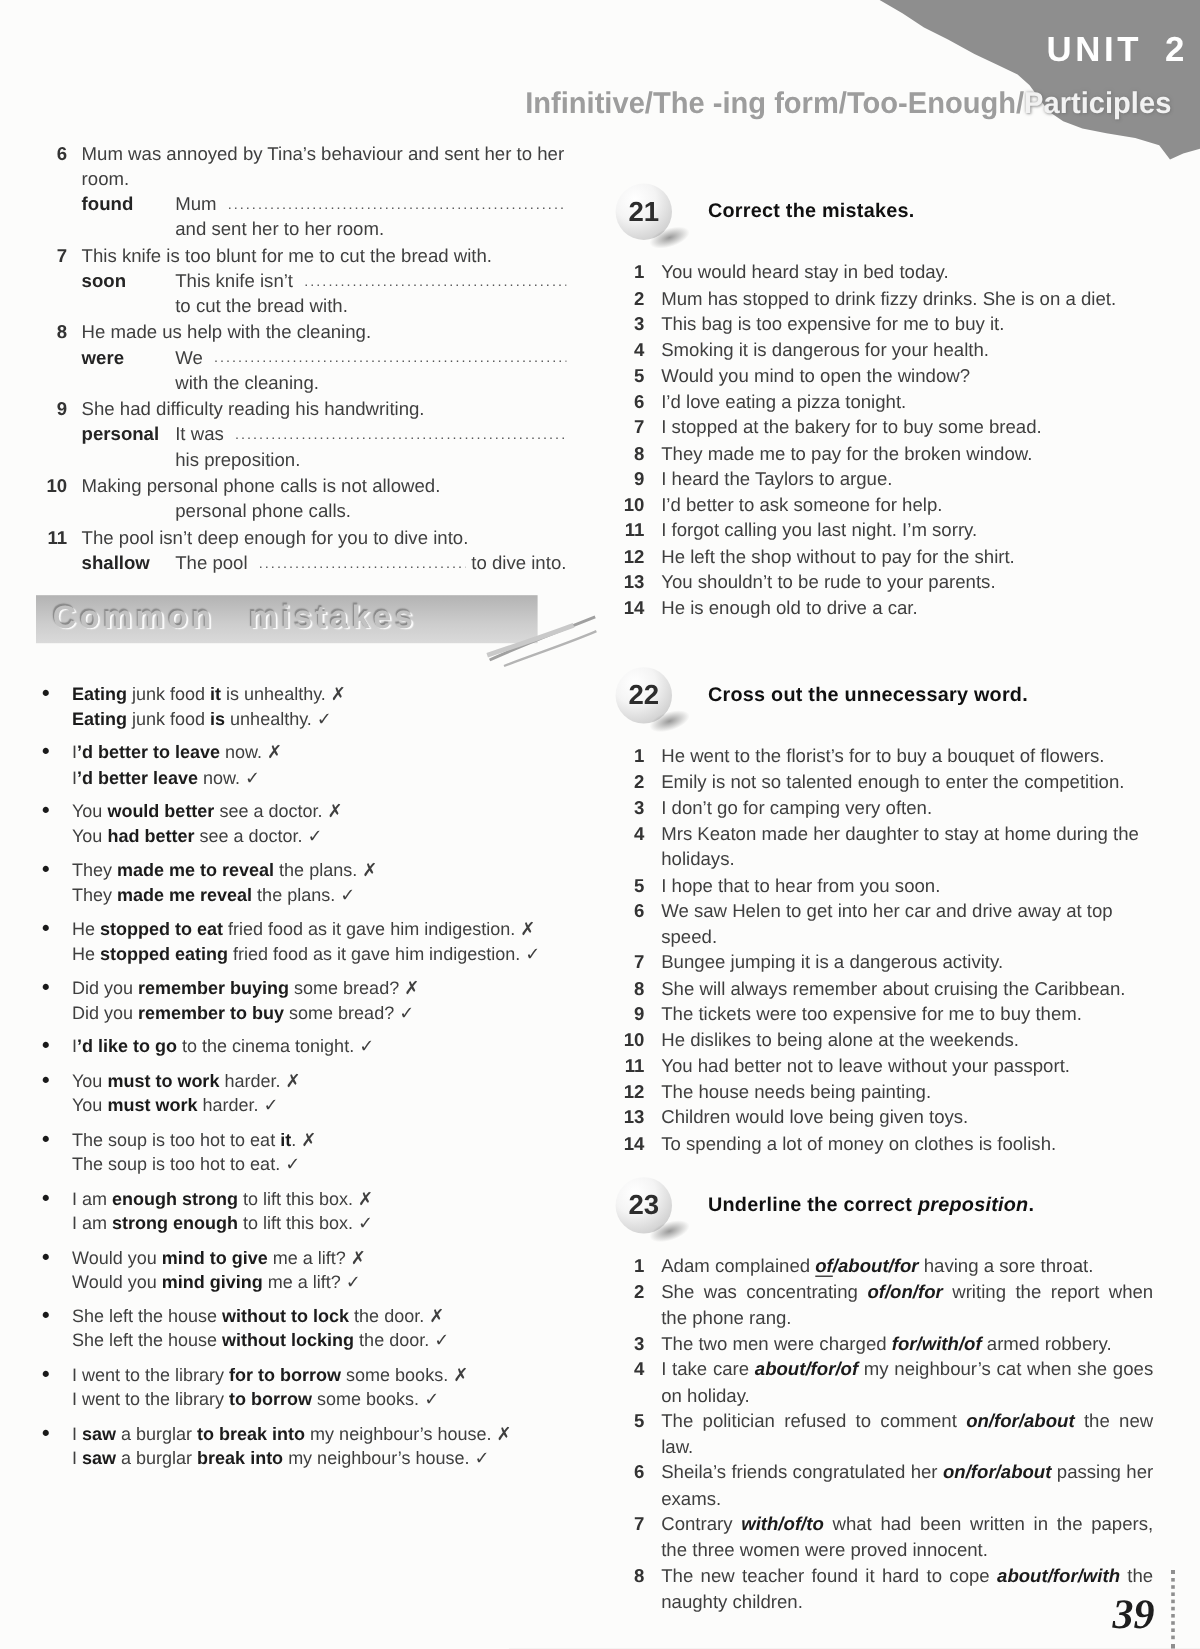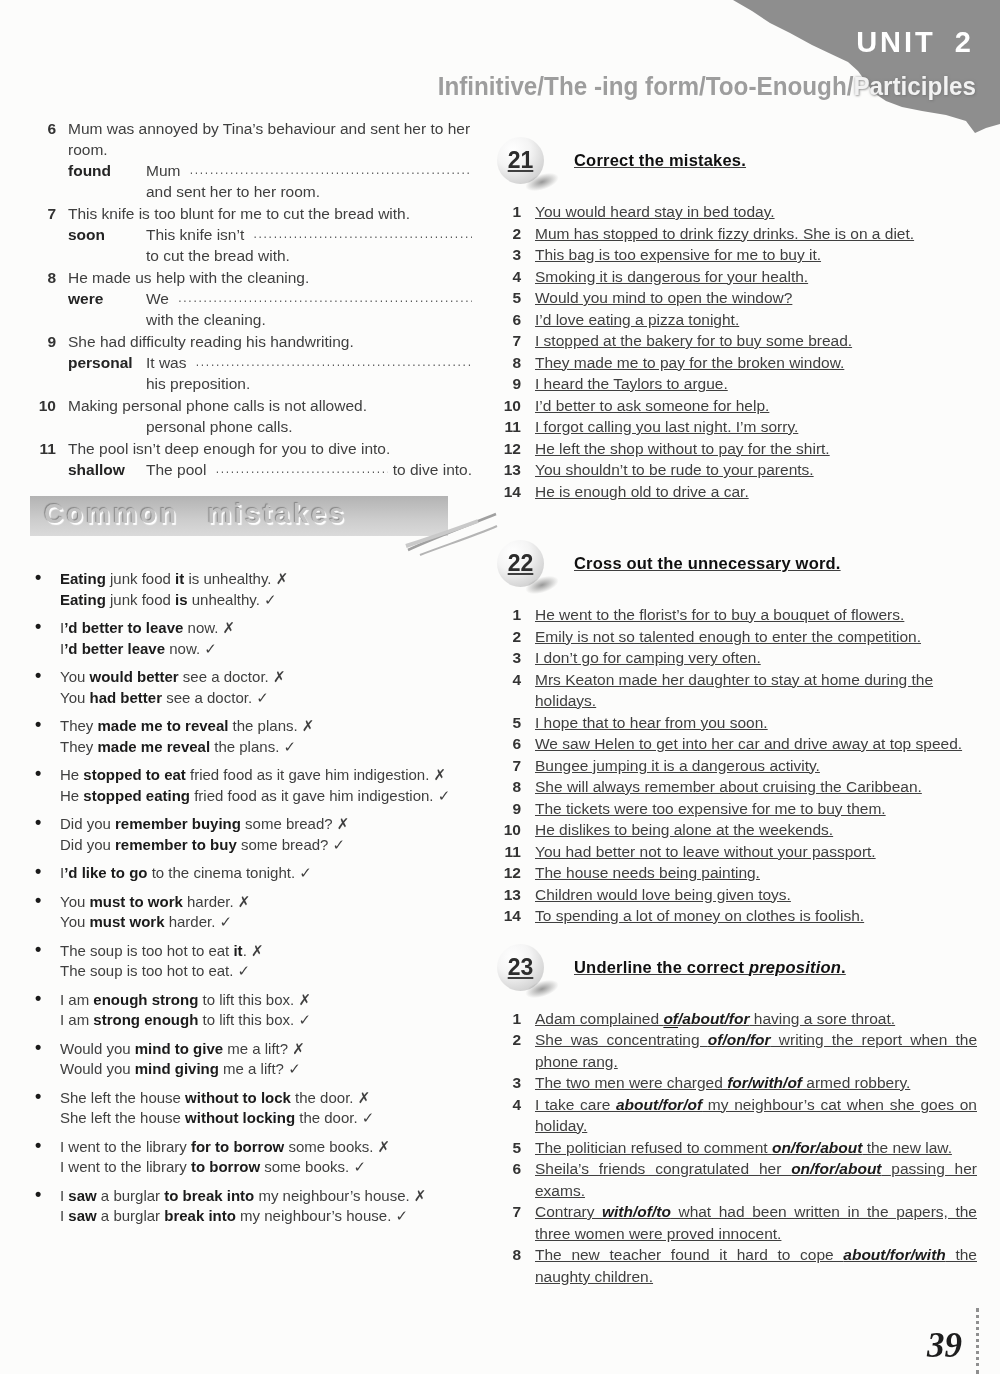--- a/index.html
+++ b/index.html
@@ -1,21 +1,21 @@
 <!DOCTYPE html>
 <html><head>
 <meta charset="utf-8">
 <style>
   html,body{margin:0;padding:0;background:#e8e8e8;}
   .page{position:relative;width:1000px;height:1374px;background:#fcfcfb;overflow:hidden;
         font-family:"Liberation Sans",sans-serif;color:#3f3f3f;}
 
   
   svg.torn{position:absolute;top:0;left:0;width:1000px;height:140px;}
-  .unit{position:absolute;top:26px;right:26px;color:#ffffff;font-size:29px;font-weight:bold;
+  .unit{position:absolute;top:26px;right:10px;color:#ffffff;font-size:29px;font-weight:bold;
         letter-spacing:3px;word-spacing:8px;margin-left:12px;}
   .page-title{position:absolute;top:72px;right:24px;font-size:25px;font-weight:bold;
         letter-spacing:0px;white-space:nowrap;transform:scaleX(.97);transform-origin:right center;}
   .pt-gray{color:#9d9d9d;}
   .pt-light{color:#f2f2f2;text-shadow:0 0 3px rgba(120,120,120,.65),1px 1px 2px rgba(110,110,110,.5);}
 
   
   .col-left{position:absolute;left:30px;top:118px;width:442px;}
   .col-right{position:absolute;left:497px;top:137px;width:480px;}
 
@@ -44,21 +44,21 @@
   #mistakes-list li{position:relative;padding-left:30px;margin-bottom:8px;}
   #mistakes-list li::before{content:"\2022";position:absolute;left:5px;top:-2px;
           font-size:18px;font-weight:bold;color:#1a1a1a;}
 
   
   .b{font-weight:bold;color:#1b1b1b;}
   .bi{font-weight:bold;font-style:italic;color:#1b1b1b;}
   .u{text-decoration:underline;text-underline-offset:3px;}
 
   
-  .exercise{margin:0;text-decoration:underline;}
+  .exercise{margin:16px;}
   .exercise[data-ex="1"]{margin-top:38px;}
   .exercise[data-ex="2"]{margin-top:17px;}
   .ex-head{display:flex;align-items:center;gap:30px;margin-bottom:17px;}
   .badge{position:relative;width:47px;height:47px;border-radius:50%;flex:0 0 47px;
          background:radial-gradient(circle at 34% 28%,#ffffff 0%,#f4f4f4 38%,#d6d6d6 72%,#bcbcbc 100%);
          display:flex;align-items:center;justify-content:center;}
   .badge::after{content:"";position:absolute;right:-16px;bottom:-6px;width:36px;height:16px;
          background:radial-gradient(ellipse at center,rgba(70,70,70,.55),rgba(70,70,70,0) 68%);
          transform:rotate(-18deg);}
   .badge span{position:relative;z-index:1;font-size:23px;font-weight:bold;color:#2d2d2d;}

